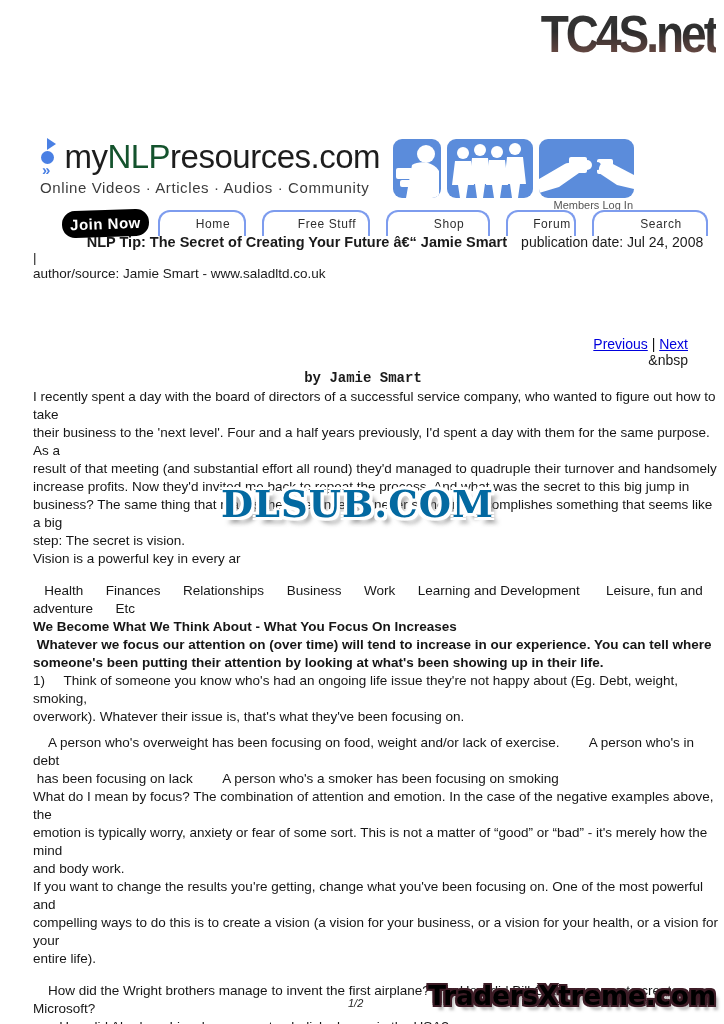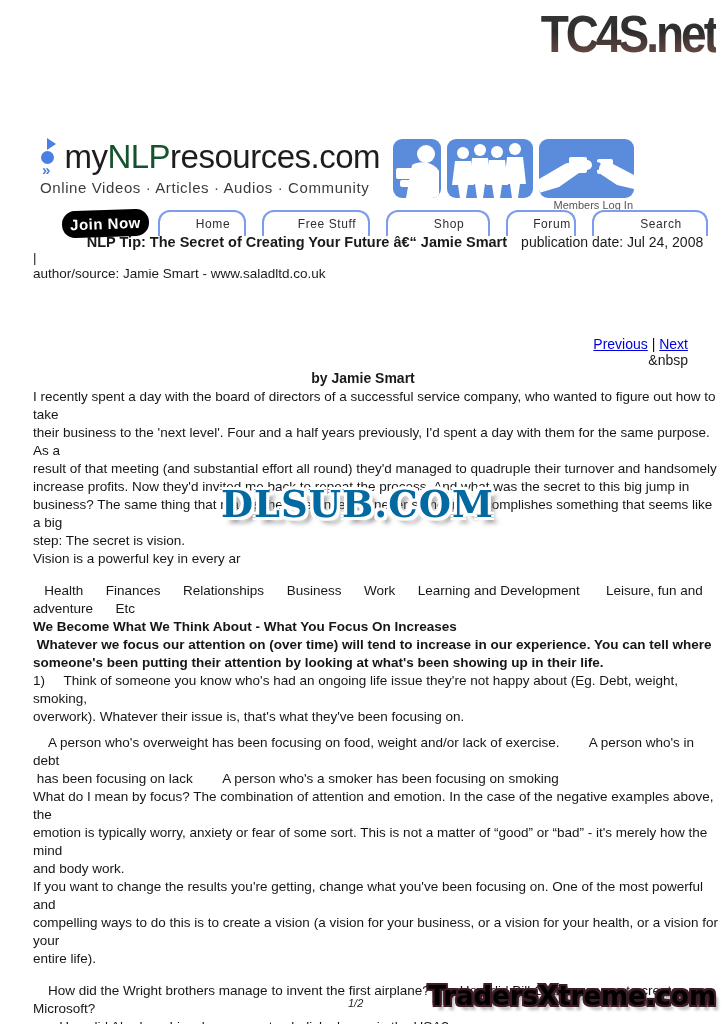--- a/index.html
+++ b/index.html
@@ -51,21 +51,21 @@
   }
 
   
   .title-line { position:absolute; left:66px; top:233px; width:658px; text-align:center; white-space:nowrap; z-index:5; }
   .title-line .t { font-weight:700; font-size:14.5px; }
   .title-line .d { font-size:14px; margin-left:14px; }
   .pipe-author { position:absolute; left:33px; top:250px; font-size:13.5px; line-height:16px; }
   .prevnext { position:absolute; right:36px; top:336px; text-align:right; font-size:14px; line-height:16px; }
   .prevnext a { color:#0000dd; text-decoration:underline; cursor:pointer; }
   .prevnext .sep { color:#111; text-decoration:none; }
-  .byline { position:absolute; left:33px; top:370px; width:660px; text-align:center; font-weight:700; font-size:14px; }
+  .byline { position:absolute; left:33px; top:370px; width:660px; text-align:center; font-weight:700; font-size:14px;font-family:Liberation Mono, monospace; }
 
   
   .article-body { position:absolute; left:33px; top:388px; width:690px; font-size:13.5px; line-height:18px; color:#161616; }
   .para { white-space:pre-wrap; }
   .para.bold { font-weight:700; }
   .blank-small { height:8px; }
   .blank-large { height:14px; }
 
   
   .dlsub {

